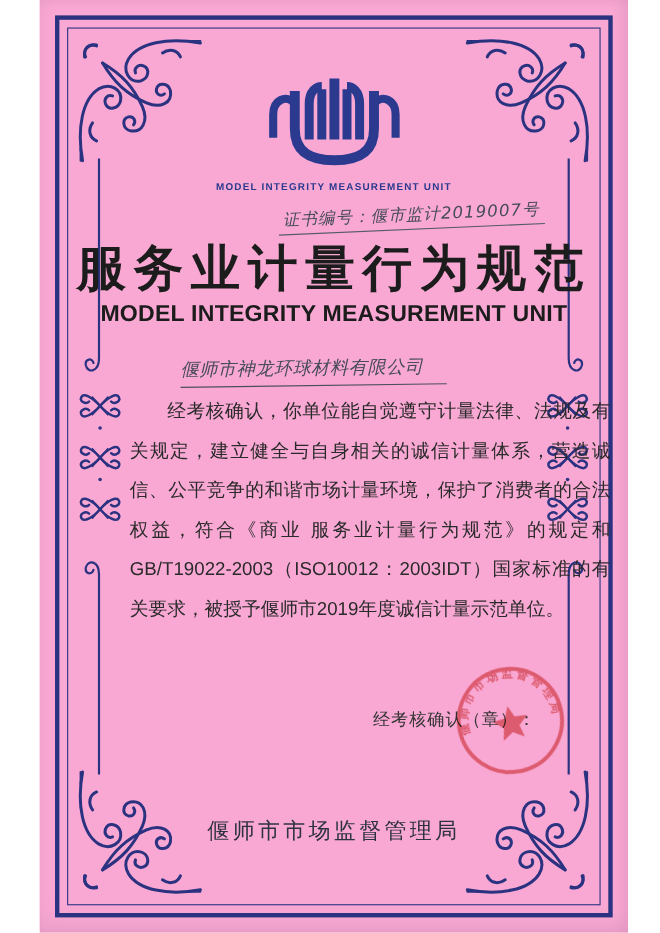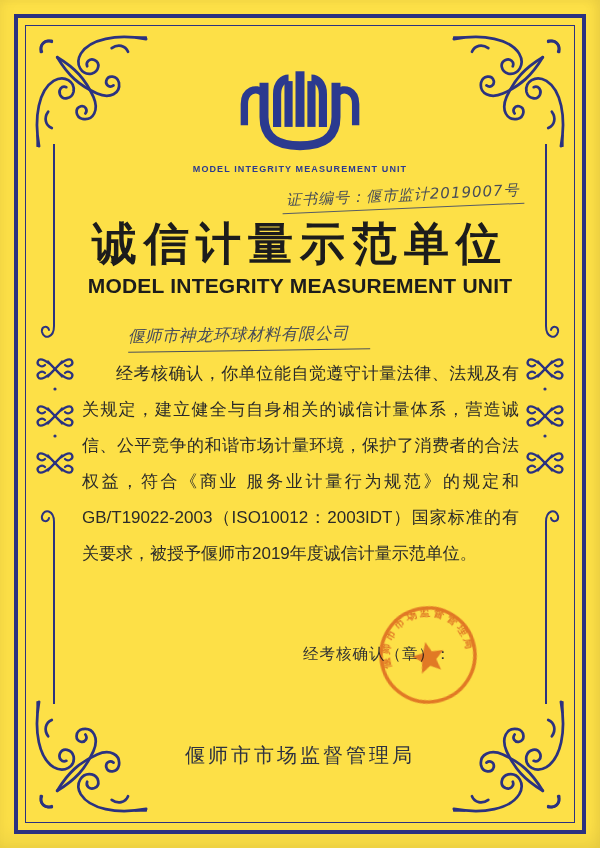--- a/index.html
+++ b/index.html
@@ -1,20 +1,21 @@
 <!DOCTYPE html>
 <html><head>
 <meta charset="utf-8">
 <style>
   html,body{margin:0;padding:0;background:#fff;}
   .page{
-    position:relative; width:600px; height:848px; overflow:hidden;
-    background:#fde047;
+    position:relative; width:535px; height:848px; overflow:hidden;
+    background:#f9a8d4;
     font-family:"Liberation Sans","DejaVu Sans",sans-serif;
     box-shadow: inset 0 -10px 18px rgba(0,0,0,0.06), inset -6px 0 10px rgba(0,0,0,0.03), inset 0 4px 8px rgba(0,0,0,0.02);
+    margin-left: 36px;
   }
   
   .frame-outer{position:absolute; inset:14px; border:4px solid #2b3280;}
   .frame-inner{position:absolute; inset:25px; border:1.5px solid #2b3280;}
   .ink{stroke:#2b3280; fill:none;}
   .ink-fill{fill:#2b3280; stroke:none;}
   .logo-ink{stroke:#2b3a8f; fill:none;}
   .corner{position:absolute; width:118px; height:118px;}
   .corner.tl{top:30px; left:30px;}
   .corner.tr{top:30px; right:30px; transform:scaleX(-1);}
@@ -164,21 +165,21 @@
         <path d="M46,18 L46,60 C46,88 66,95 90,95 C114,95 134,88 134,60 L134,18" stroke-width="11"></path>
         <path d="M22,70 L22,44 C22,27 37,23 44,30" stroke-width="9"></path>
         <path d="M158,70 L158,44 C158,27 143,23 136,30" stroke-width="9"></path>
       </g>
     </svg>
     <div class="logo-caption">MODEL INTEGRITY MEASUREMENT UNIT</div>
   </div>
 
   <div class="cert-no handwriting">证书编号：偃市监计2019007号</div>
 
-  <h1 class="title-zh">诚信计量示范单位</h1>
+  <h1 class="title-zh">服务业计量行为规范</h1>
   <h2 class="title-en">MODEL INTEGRITY MEASUREMENT UNIT</h2>
 
   <div class="company handwriting">偃师市神龙环球材料有限公司</div>
 
   <p class="body-text">经考核确认，你单位能自觉遵守计量法律、法规及有关规定，建立健全与自身相关的诚信计量体系，营造诚信、公平竞争的和谐市场计量环境，保护了消费者的合法权益，符合《商业 服务业计量行为规范》的规定和GB/T19022-2003（ISO10012：2003IDT）国家标准的有关要求，被授予偃师市2019年度诚信计量示范单位。</p>
 
   <span class="issuer-label">经考核确认（章）：</span>
 
   <svg class="seal" viewBox="0 0 100 100">
     <circle cx="50" cy="50" r="46" class="seal-ring" stroke-width="3.5"></circle>

